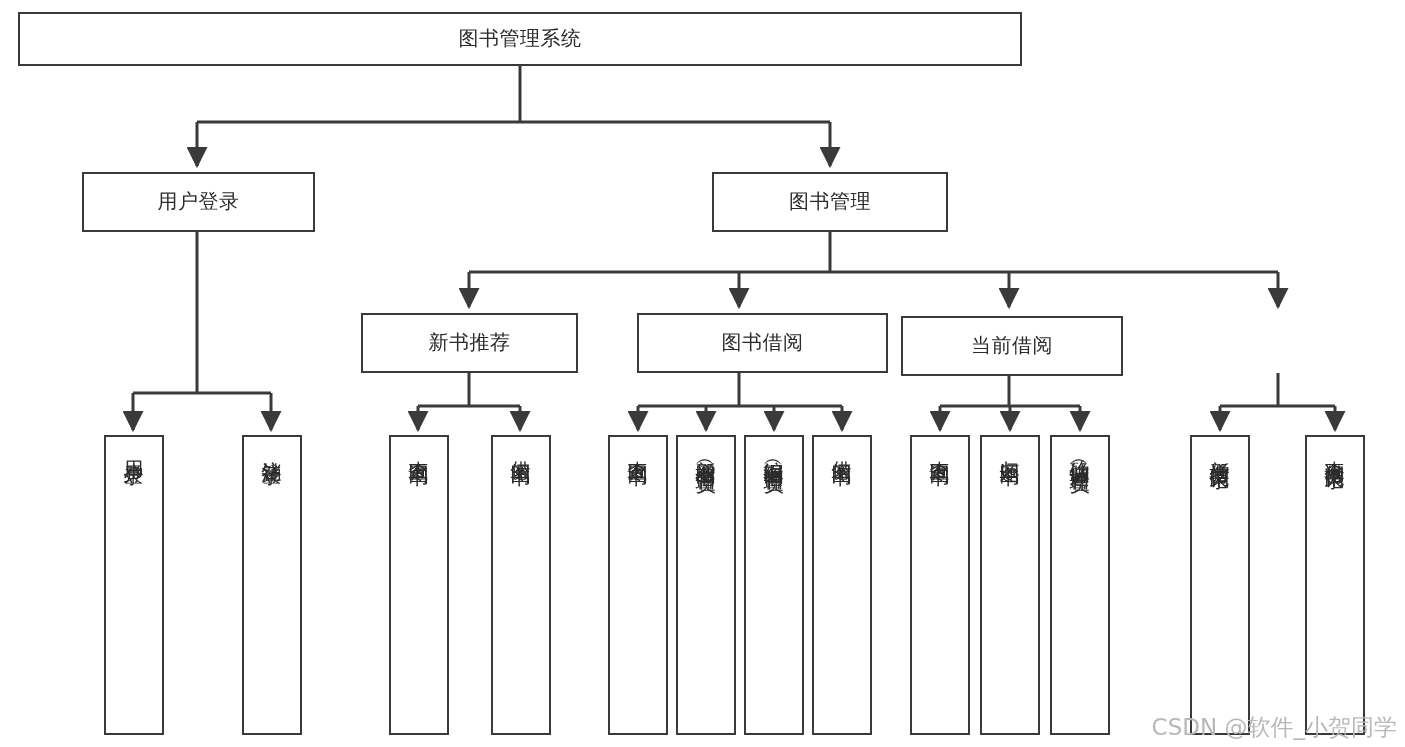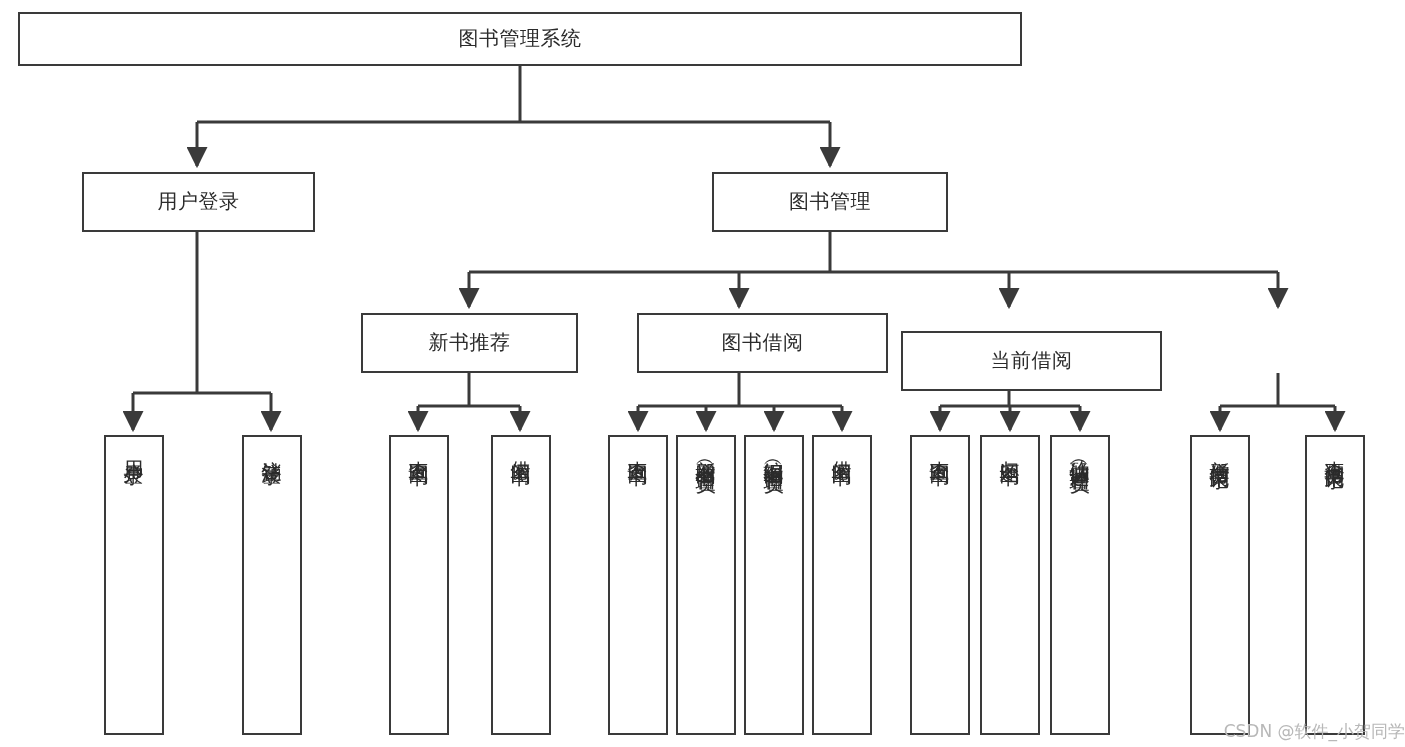--- a/index.html
+++ b/index.html
@@ -52,23 +52,23 @@
     line-height: 1.1;
     letter-spacing: 2px;
     white-space: normal;
   }
   .leaf {
     align-items: flex-start;
     padding-top: 8px;
   }
   .watermark {
     position: absolute;
-    right: 0;
+    right: 8px;
     bottom: 4px;
-    font-size: 17px;
+    font-size: 23px;
     color: #b8b8b8;
     white-space: nowrap;
     pointer-events: none;
   }
 </style>
 </head>
 <body>
 
 <div id="diagram-root">
 
@@ -135,21 +135,21 @@
   <div class="node-box lvl-mid" style="left:712px; top:172px; width:236px; height:60px;">
     <span class="node-label">图书管理</span>
   </div>
 
   <div class="node-box lvl-mid" style="left:361px; top:313px; width:217px; height:60px;">
     <span class="node-label">新书推荐</span>
   </div>
   <div class="node-box lvl-mid" style="left:637px; top:313px; width:251px; height:60px;">
     <span class="node-label">图书借阅</span>
   </div>
-  <div class="node-box lvl-mid" style="left:901px; top:331px; width:261px; height:60px;">
+  <div class="node-box lvl-mid" style="left:901px; top:316px; width:222px; height:60px;">
     <span class="node-label">当前借阅</span>
   </div>
 
   <div class="node-box leaf" style="left:104px; top:435px; width:60px; height:300px;">
     <span class="node-label">用户登录</span>
   </div>
   <div class="node-box leaf" style="left:242px; top:435px; width:60px; height:300px;">
     <span class="node-label">注销登录</span>
   </div>
 

